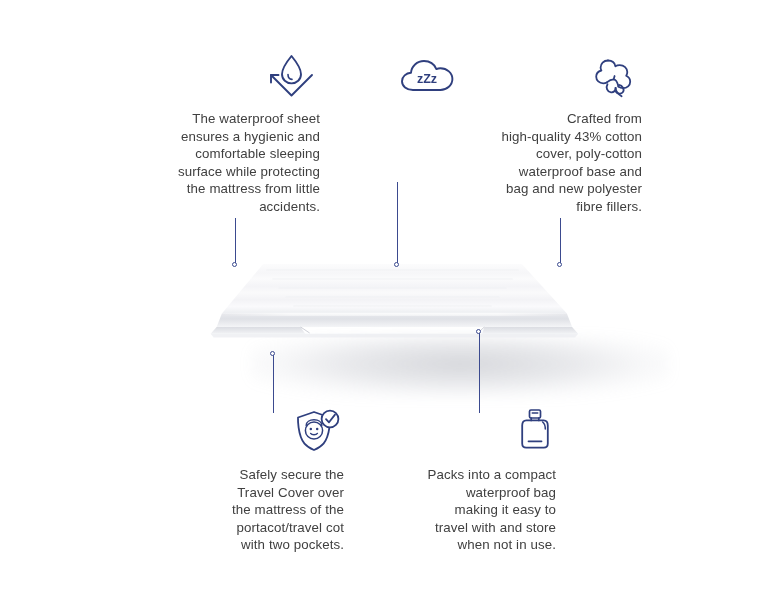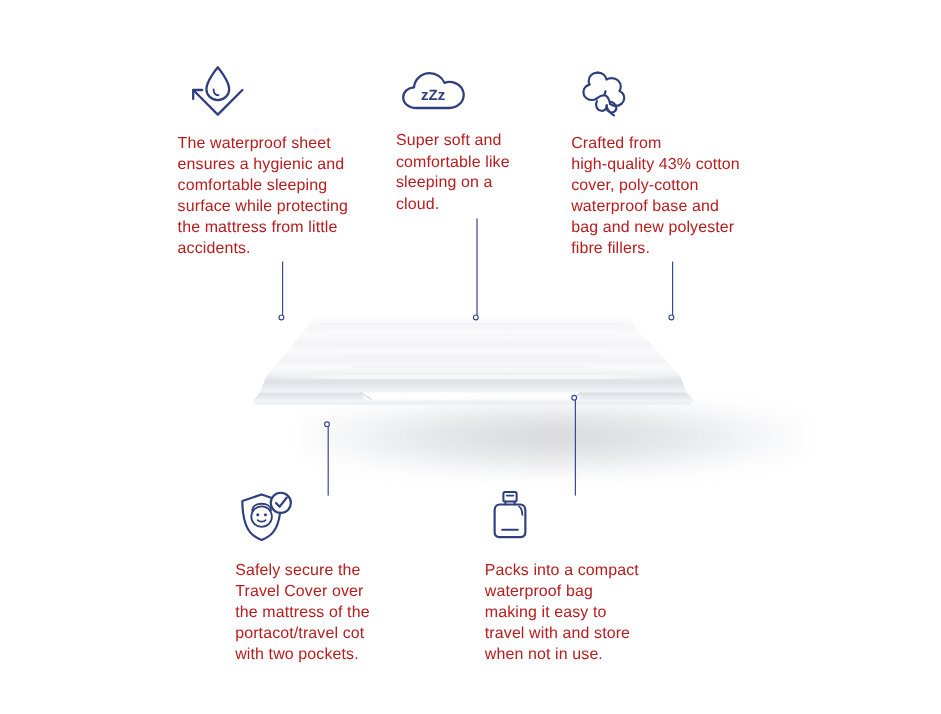--- a/index.html
+++ b/index.html
@@ -71,31 +71,31 @@
     height: 5px;
     border: 1.4px solid #3b4a8f;
     border-radius: 50%;
     background: #ffffff;
     box-sizing: border-box;
   }
 
   
   .feature {
     position: absolute;
-    text-align: left;
+    text-align: right;
   }
   .feature .icon {
     display: block;
     margin: 0 auto 10px auto;
     line-height: 0;
   }
   .feature .caption {
     font-size: 13.3px;
     line-height: 17.5px;
-    color: #b91c1c;
+    color: #404040;
     letter-spacing: 0.1px;
     white-space: pre-line;
     font-weight: 400;
   }
   .feature.bottom .icon {
     margin-bottom: 12px;
   }
 </style>
 </head>
 <body>
@@ -199,24 +199,20 @@
 accidents.</div>
   </div>
 
   <div class="feature" style="left:330px; top:52px; width:130px;">
     <span class="icon">
       <svg width="64" height="46" viewBox="0 0 64 46">
         <path d="M17 38 C10.5 38 6 34 6 29.2 C6 24.6 10 21 15 20.8 C15.4 14.4 21 9 28 9 C33.6 9 38.4 12.3 40.4 17.1 C41.6 16.5 43 16.2 44.4 16.2 C51 16.2 56.4 21.1 56.4 27.1 C56.4 33.1 51 38 44.4 38 Z" fill="none" stroke="#2f3f7e" stroke-width="1.9" stroke-linejoin="round"></path>
         <text x="31" y="31" text-anchor="middle" font-family="'Liberation Sans', sans-serif" font-size="12.5" font-weight="600" fill="#2f3f7e">zZz</text>
       </svg>
     </span>
-    <div class="caption">Super soft and
-comfortable like
-sleeping on a
-cloud.</div>
   </div>
 
   <div class="feature" style="left:476px; top:52px; width:166px;">
     <span class="icon">
       <svg width="56" height="48" viewBox="0 0 56 48">
         <g fill="none" stroke="#2f3f7e" stroke-width="1.8" stroke-linejoin="round" stroke-linecap="round">
           <path d="M22 8.5 C17.5 8.5 14.6 11.6 14.6 15.4 C14.6 16.6 14.9 17.6 15.4 18.5 C12.4 19.2 10.2 21.7 10.2 24.8 C10.2 28.5 13.3 31.3 17.2 31.3 C18.6 31.3 19.8 31 20.8 30.4"></path>
           <path d="M22 8.5 C26 8.5 28.8 10.9 29.4 14.3 C30.6 13.5 32.1 13.1 33.7 13.1 C38 13.1 41.3 16.2 41.3 20.1 C41.3 21.5 40.9 22.7 40.2 23.8 C42.6 24.9 44.2 27.1 44.2 29.7 C44.2 33.4 41 36.2 37.1 36.2 C35.2 36.2 33.6 35.6 32.4 34.6"></path>
           <path d="M20.8 30.4 C20.8 30.4 24.4 27.4 27.6 27.4 C30.8 27.4 32.4 34.6 32.4 34.6"></path>
           <path d="M27.6 27.4 L28.6 24"></path>

